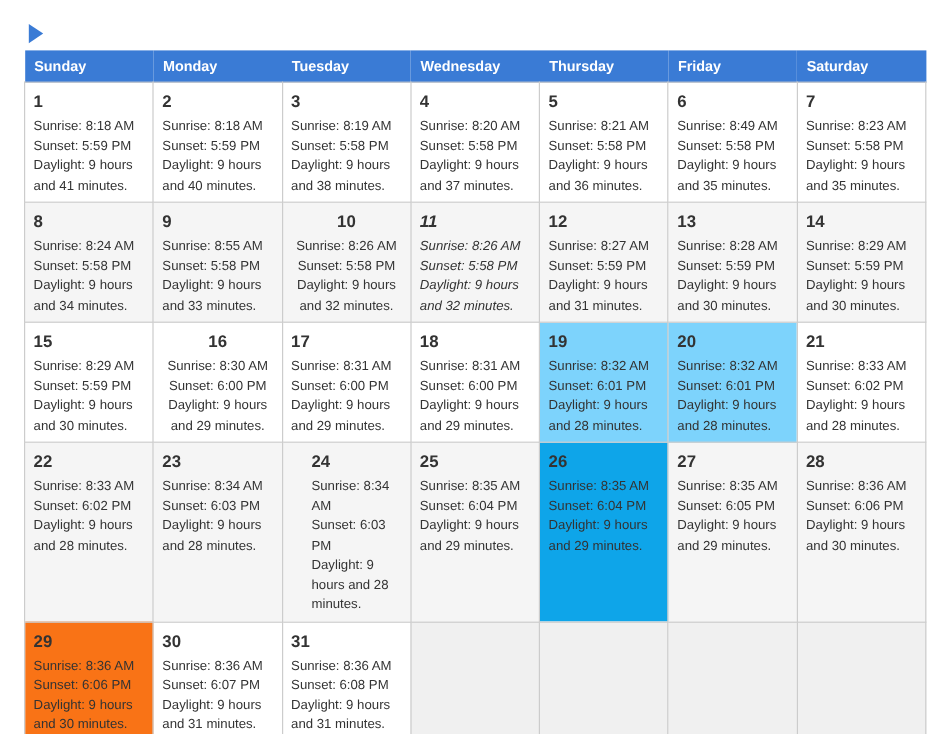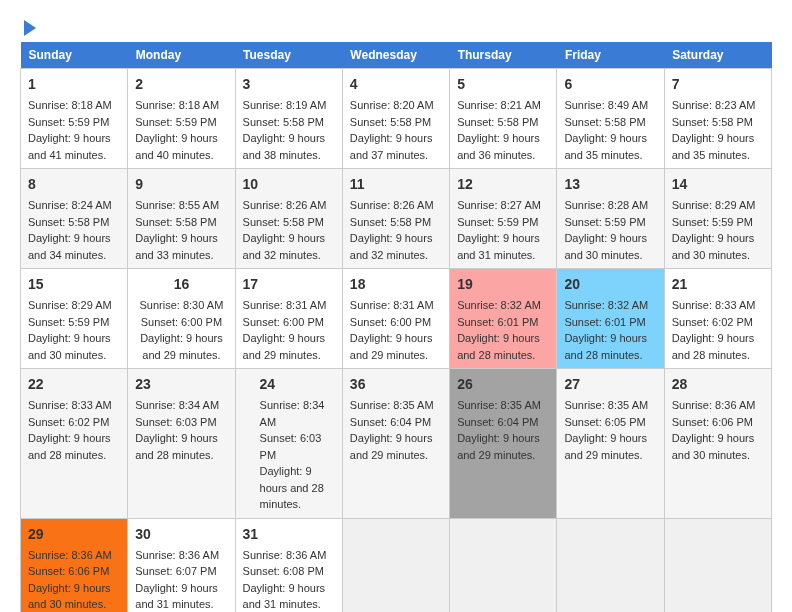--- a/index.html
+++ b/index.html
@@ -125,41 +125,41 @@
         <td style="background-color: rgb(255, 255, 255);"><span class="day-num">2</span><span>Sunrise: 8:18 AM</span><br><span>Sunset: 5:59 PM</span><br><span>Daylight: 9 hours and 40 minutes.</span></td>
         <td style="background-color: rgb(255, 255, 255);"><span class="day-num">3</span><span>Sunrise: 8:19 AM</span><br><span>Sunset: 5:58 PM</span><br><span>Daylight: 9 hours and 38 minutes.</span></td>
         <td style="background-color: rgb(255, 255, 255);"><span class="day-num">4</span><span>Sunrise: 8:20 AM</span><br><span>Sunset: 5:58 PM</span><br><span>Daylight: 9 hours and 37 minutes.</span></td>
         <td style="background-color: rgb(255, 255, 255);"><span class="day-num">5</span><span>Sunrise: 8:21 AM</span><br><span>Sunset: 5:58 PM</span><br><span>Daylight: 9 hours and 36 minutes.</span></td>
         <td style="background-color: rgb(255, 255, 255);"><span class="day-num">6</span><span>Sunrise: 8:49 AM</span><br><span>Sunset: 5:58 PM</span><br><span>Daylight: 9 hours and 35 minutes.</span></td>
         <td style="background-color: rgb(255, 255, 255);"><span class="day-num">7</span><span>Sunrise: 8:23 AM</span><br><span>Sunset: 5:58 PM</span><br><span>Daylight: 9 hours and 35 minutes.</span></td>
       </tr>
       <tr>
         <td style="background-color: rgb(245, 245, 245);"><span class="day-num">8</span><span>Sunrise: 8:24 AM</span><br><span>Sunset: 5:58 PM</span><br><span>Daylight: 9 hours and 34 minutes.</span></td>
         <td style="background-color: rgb(245, 245, 245);"><span class="day-num">9</span><span>Sunrise: 8:55 AM</span><br><span>Sunset: 5:58 PM</span><br><span>Daylight: 9 hours and 33 minutes.</span></td>
-        <td style="background-color: rgb(245, 245, 245);"><span class="day-num">10</span><span>Sunrise: 8:26 AM</span><br><span>Sunset: 5:58 PM</span><br><span>Daylight: 9 hours and 32 minutes.</span></td>
-        <td style="background-color: rgb(245, 245, 245);"><span class="day-num">11</span><span>Sunrise: 8:26 AM</span><br><span>Sunset: 5:58 PM</span><br><span>Daylight: 9 hours and 32 minutes.</span></td>
+        <td style="background-color: rgb(245, 245, 245); text-align: center;"><span class="day-num">10</span><span>Sunrise: 8:26 AM</span><br><span>Sunset: 5:58 PM</span><br><span>Daylight: 9 hours and 32 minutes.</span></td>
+        <td style="background-color: rgb(245, 245, 245); font-style: italic;"><span class="day-num">11</span><span>Sunrise: 8:26 AM</span><br><span>Sunset: 5:58 PM</span><br><span>Daylight: 9 hours and 32 minutes.</span></td>
         <td style="background-color: rgb(245, 245, 245);"><span class="day-num">12</span><span>Sunrise: 8:27 AM</span><br><span>Sunset: 5:59 PM</span><br><span>Daylight: 9 hours and 31 minutes.</span></td>
         <td style="background-color: rgb(245, 245, 245);"><span class="day-num">13</span><span>Sunrise: 8:28 AM</span><br><span>Sunset: 5:59 PM</span><br><span>Daylight: 9 hours and 30 minutes.</span></td>
         <td style="background-color: rgb(245, 245, 245);"><span class="day-num">14</span><span>Sunrise: 8:29 AM</span><br><span>Sunset: 5:59 PM</span><br><span>Daylight: 9 hours and 30 minutes.</span></td>
       </tr>
       <tr>
         <td style="background-color: rgb(255, 255, 255);"><span class="day-num">15</span><span>Sunrise: 8:29 AM</span><br><span>Sunset: 5:59 PM</span><br><span>Daylight: 9 hours and 30 minutes.</span></td>
         <td style="background-color: rgb(255, 255, 255); text-align: center;"><span class="day-num">16</span><span>Sunrise: 8:30 AM</span><br><span>Sunset: 6:00 PM</span><br><span>Daylight: 9 hours and 29 minutes.</span></td>
         <td style="background-color: rgb(255, 255, 255);"><span class="day-num">17</span><span>Sunrise: 8:31 AM</span><br><span>Sunset: 6:00 PM</span><br><span>Daylight: 9 hours and 29 minutes.</span></td>
         <td style="background-color: rgb(255, 255, 255);"><span class="day-num">18</span><span>Sunrise: 8:31 AM</span><br><span>Sunset: 6:00 PM</span><br><span>Daylight: 9 hours and 29 minutes.</span></td>
-        <td style="background-color: #fca5a5; margin-top: 48px;"><span class="day-num">19</span><span>Sunrise: 8:32 AM</span><br><span>Sunset: 6:01 PM</span><br><span>Daylight: 9 hours and 28 minutes.</span></td>
+        <td style="background-color: #7dd3fc; margin-top: 48px;"><span class="day-num">19</span><span>Sunrise: 8:32 AM</span><br><span>Sunset: 6:01 PM</span><br><span>Daylight: 9 hours and 28 minutes.</span></td>
         <td style="background-color: #7dd3fc;"><span class="day-num">20</span><span>Sunrise: 8:32 AM</span><br><span>Sunset: 6:01 PM</span><br><span>Daylight: 9 hours and 28 minutes.</span></td>
         <td style="background-color: rgb(255, 255, 255);"><span class="day-num">21</span><span>Sunrise: 8:33 AM</span><br><span>Sunset: 6:02 PM</span><br><span>Daylight: 9 hours and 28 minutes.</span></td>
       </tr>
       <tr>
         <td style="background-color: rgb(245, 245, 245);"><span class="day-num">22</span><span>Sunrise: 8:33 AM</span><br><span>Sunset: 6:02 PM</span><br><span>Daylight: 9 hours and 28 minutes.</span></td>
         <td style="background-color: rgb(245, 245, 245);"><span class="day-num">23</span><span>Sunrise: 8:34 AM</span><br><span>Sunset: 6:03 PM</span><br><span>Daylight: 9 hours and 28 minutes.</span></td>
         <td style="background-color: rgb(245, 245, 245); padding-left: 24px;"><span class="day-num">24</span><span>Sunrise: 8:34 AM</span><br><span>Sunset: 6:03 PM</span><br><span>Daylight: 9 hours and 28 minutes.</span></td>
-        <td style="background-color: rgb(245, 245, 245);"><span class="day-num">36</span><span>Sunrise: 8:35 AM</span><br><span>Sunset: 6:04 PM</span><br><span>Daylight: 9 hours and 29 minutes.</span></td>
-        <td style="background-color: #a3a3a3;"><span class="day-num">26</span><span>Sunrise: 8:35 AM</span><br><span>Sunset: 6:04 PM</span><br><span>Daylight: 9 hours and 29 minutes.</span></td>
+        <td style="background-color: rgb(245, 245, 245);"><span class="day-num">25</span><span>Sunrise: 8:35 AM</span><br><span>Sunset: 6:04 PM</span><br><span>Daylight: 9 hours and 29 minutes.</span></td>
+        <td style="background-color: #0ea5e9;"><span class="day-num">26</span><span>Sunrise: 8:35 AM</span><br><span>Sunset: 6:04 PM</span><br><span>Daylight: 9 hours and 29 minutes.</span></td>
         <td style="background-color: rgb(245, 245, 245);"><span class="day-num">27</span><span>Sunrise: 8:35 AM</span><br><span>Sunset: 6:05 PM</span><br><span>Daylight: 9 hours and 29 minutes.</span></td>
         <td style="background-color: rgb(245, 245, 245);"><span class="day-num">28</span><span>Sunrise: 8:36 AM</span><br><span>Sunset: 6:06 PM</span><br><span>Daylight: 9 hours and 30 minutes.</span></td>
       </tr>
       <tr>
         <td style="background-color: #f97316;"><span class="day-num">29</span><span>Sunrise: 8:36 AM</span><br><span>Sunset: 6:06 PM</span><br><span>Daylight: 9 hours and 30 minutes.</span></td>
         <td style="background-color: rgb(255, 255, 255);"><span class="day-num">30</span><span>Sunrise: 8:36 AM</span><br><span>Sunset: 6:07 PM</span><br><span>Daylight: 9 hours and 31 minutes.</span></td>
         <td style="background-color: rgb(255, 255, 255);"><span class="day-num">31</span><span>Sunrise: 8:36 AM</span><br><span>Sunset: 6:08 PM</span><br><span>Daylight: 9 hours and 31 minutes.</span></td>
         <td class="empty"></td>
         <td class="empty"></td>
         <td class="empty"></td>

